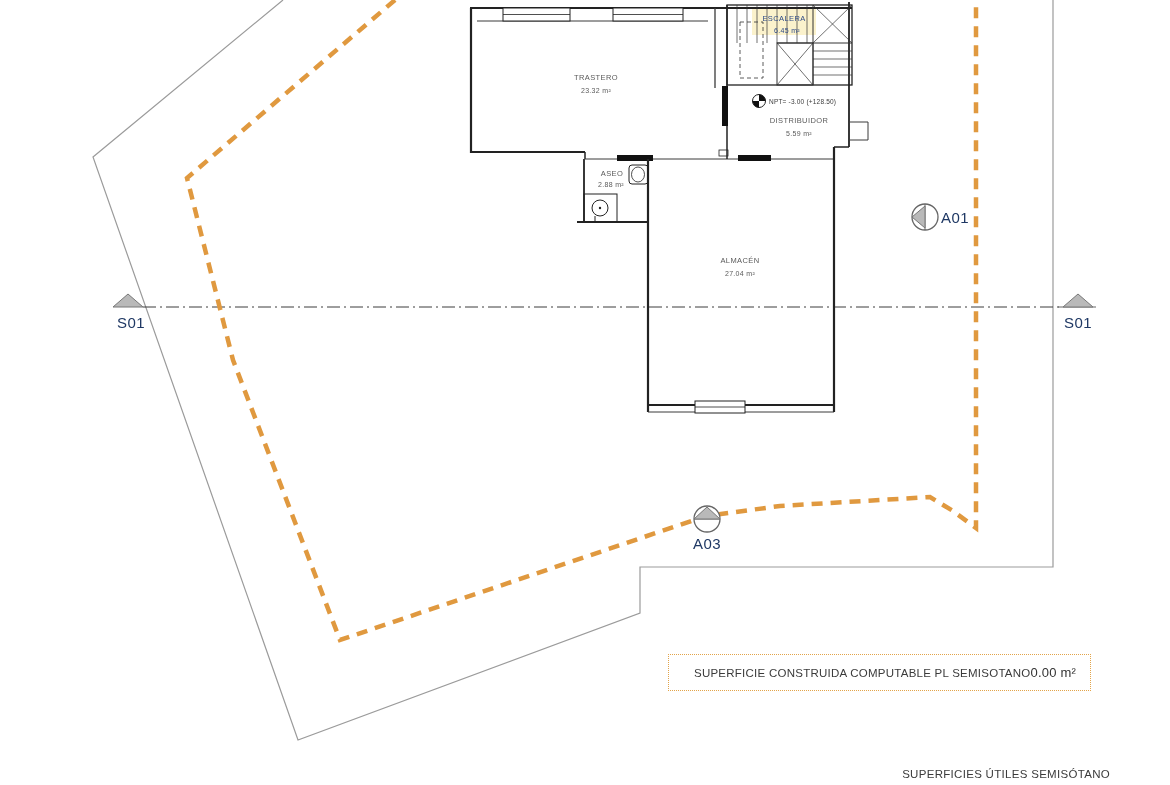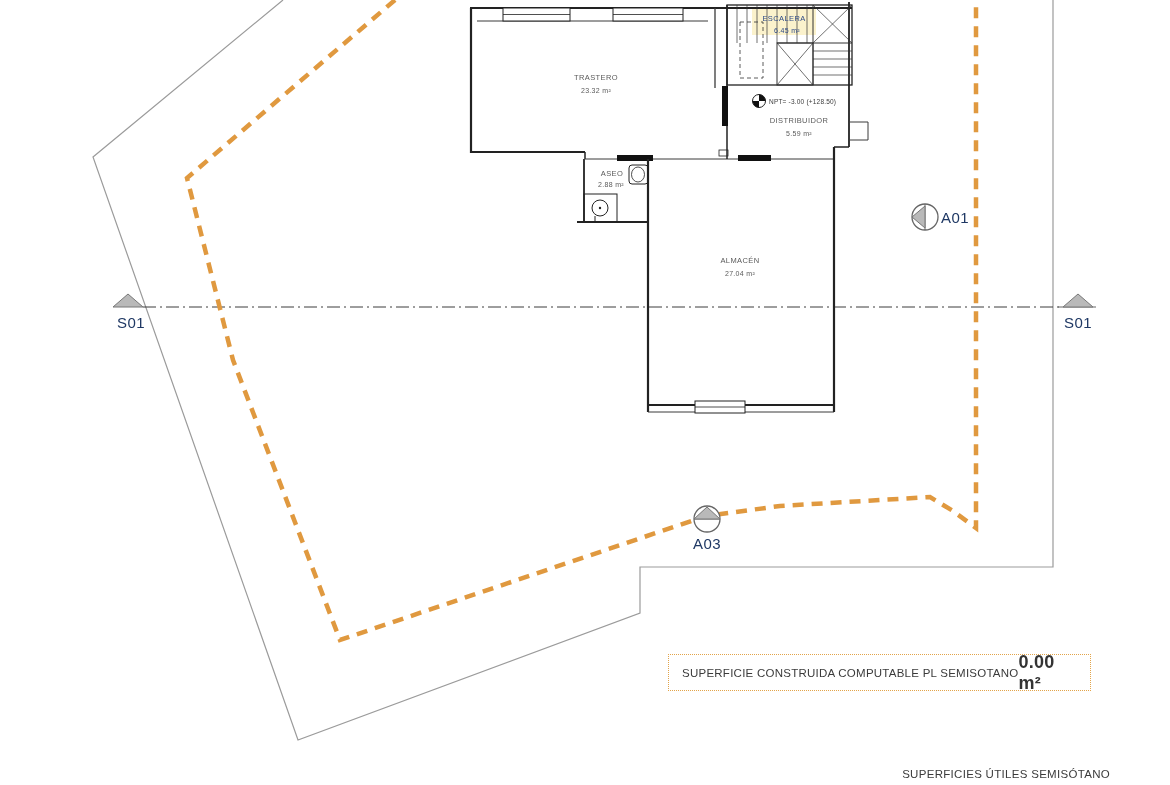--- a/index.html
+++ b/index.html
@@ -17,21 +17,21 @@
   .npt-text{fill:#3b3b3b;font-size:6.5px;letter-spacing:.2px;}
   .wall{stroke:#222;fill:none;}
   .thin{stroke:#3a3a3a;fill:none;}
   .summary-box{
     position:absolute;left:668px;top:654px;width:423px;height:37px;
     border:1.5px dotted #e2a44a;background:#fff;box-sizing:border-box;
     display:flex;align-items:center;justify-content:flex-end;
     padding:0 14px 0 13px;
   }
   .summary-label{font-size:11.5px;color:#3b3b3b;letter-spacing:.25px;white-space:nowrap;}
-  .summary-value{font-size:18px;color:#333;letter-spacing:.2px;font-weight:bold;}
+  .summary-value{font-size:13px;color:#333;letter-spacing:.2px;}
   .footer-title{
     position:absolute;left:830px;top:768px;width:280px;text-align:right;
     font-size:11.5px;color:#3b3b3b;letter-spacing:.3px;white-space:nowrap;
   }
 </style>
 </head>
 <body>
 
 <div class="canvas">
 

